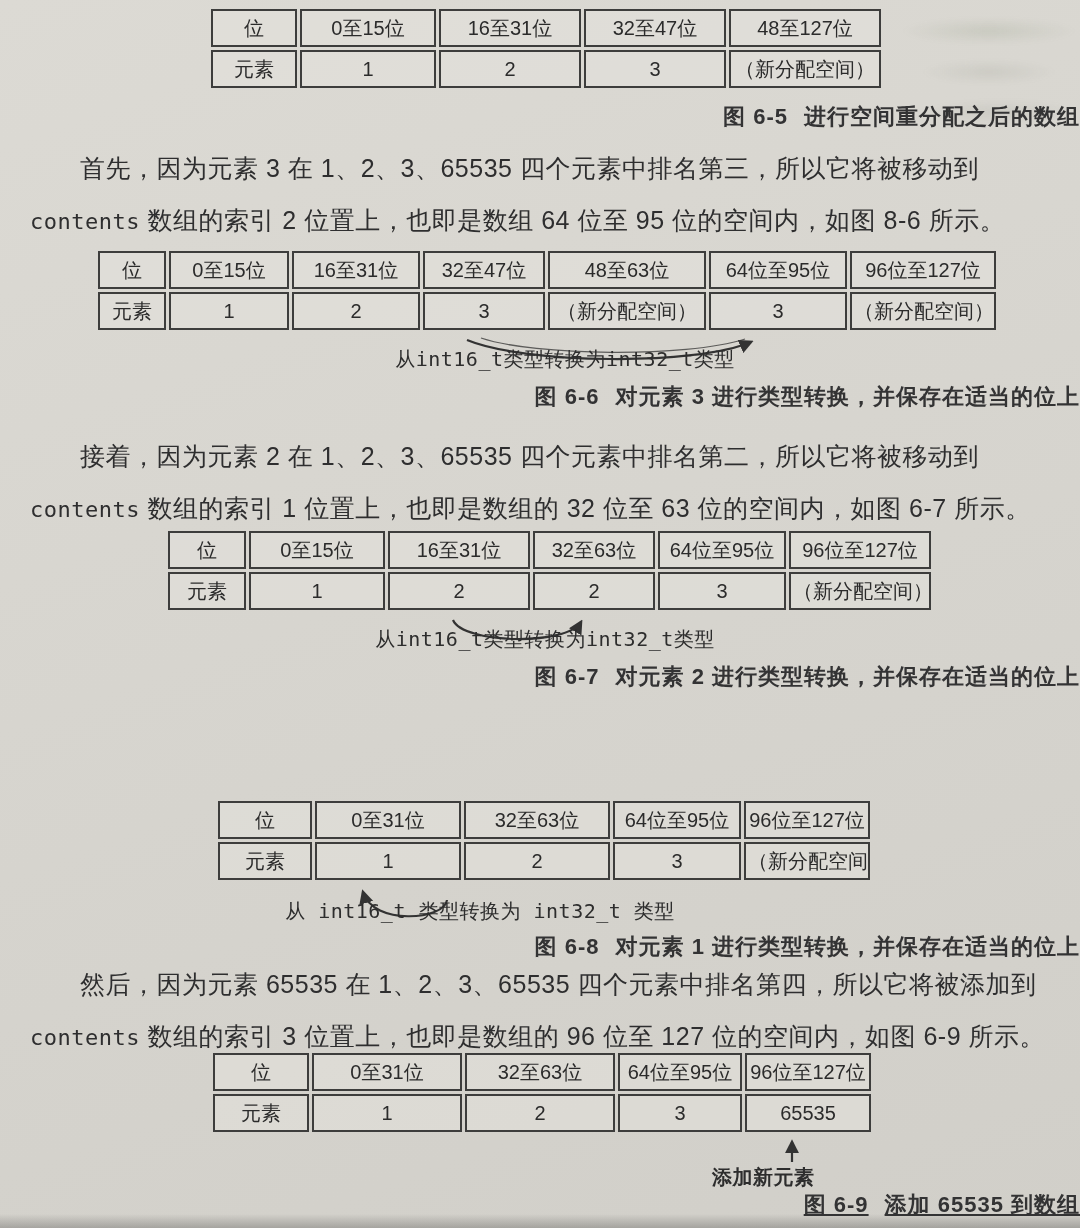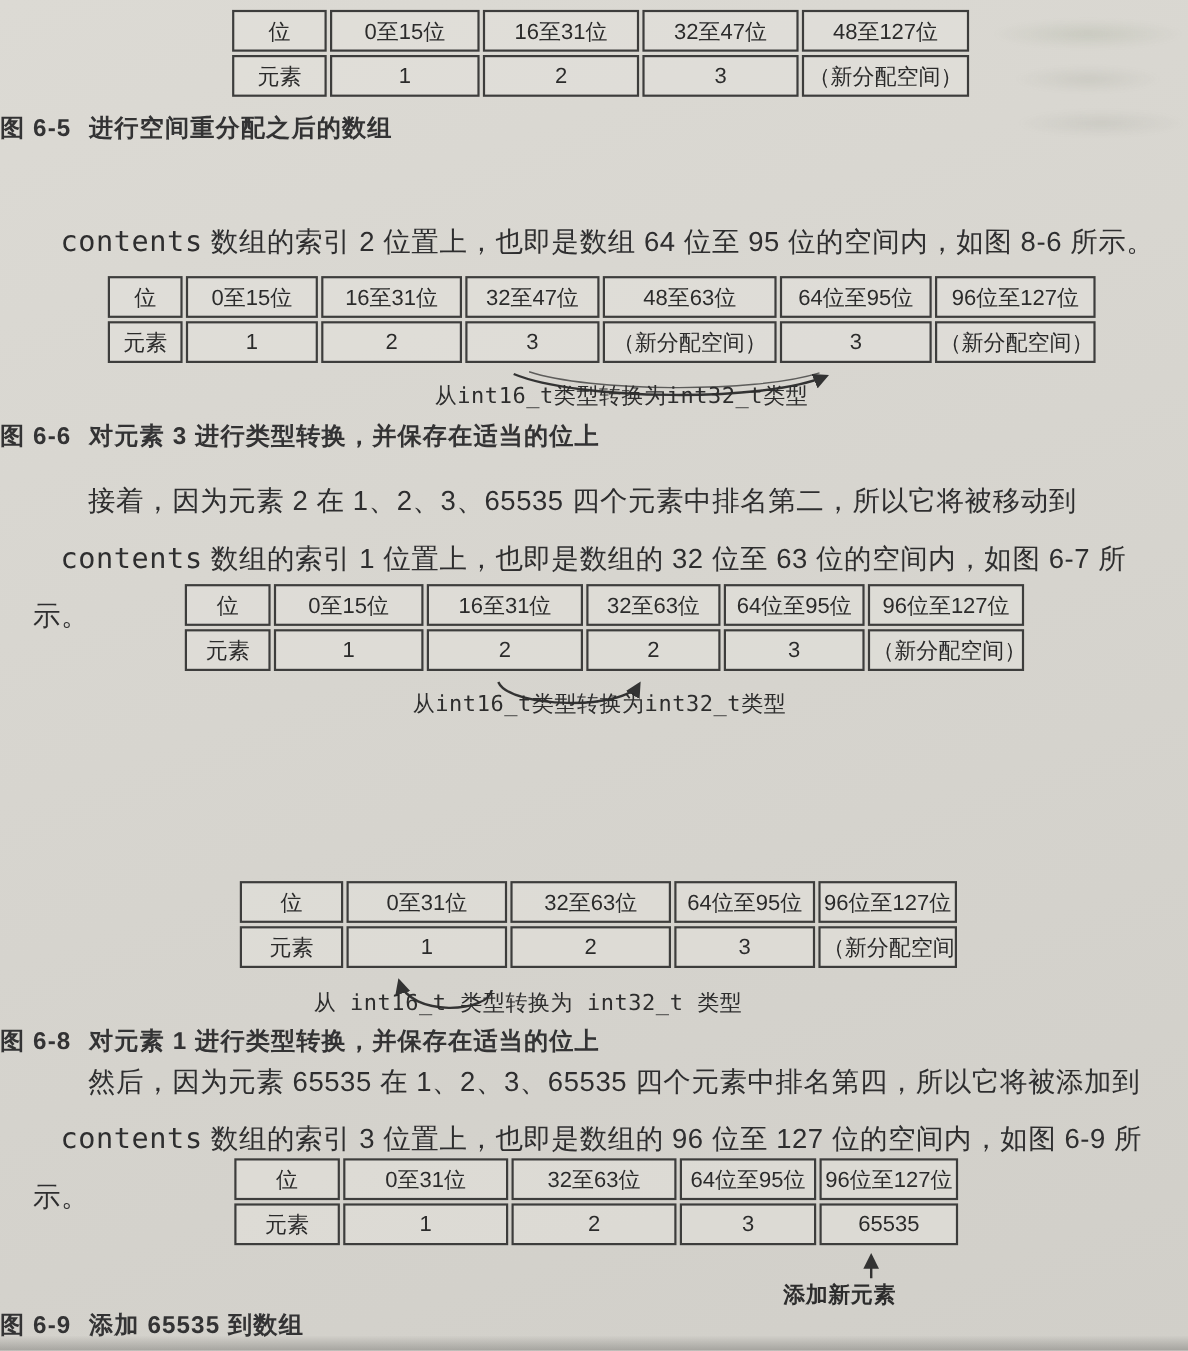--- a/index.html
+++ b/index.html
@@ -12,41 +12,41 @@
   .page { position: relative; width: 1080px; height: 1228px; }
 
   
   .para {
     position: absolute; left: 30px; width: 1020px; margin: 0;
     font-size: 25px; line-height: 52px; color: #2e2e2f;
     text-indent: 2em; letter-spacing: 0.5px;
   }
   .mono {
     font-family: "DejaVu Sans Mono", "Liberation Mono", monospace;
-    font-size: 26px; letter-spacing: 0.5px; margin-left: 25px;
+    font-size: 22px; letter-spacing: 0.5px;
   }
 
   
   .figure { position: absolute; left: 0; width: 1080px; }
 
   .bits-table {
     position: absolute; top: 0;
     border-collapse: separate; border-spacing: 3px;
     table-layout: fixed;
   }
   .bits-table td {
     border: 2px solid #3d3d3c;
     text-align: center; vertical-align: middle;
     height: 34px; font-size: 20px; color: #2b2b2b;
     background: rgba(228,226,220,0.55);
     padding: 0 2px; overflow: hidden; white-space: nowrap;
   }
 
   .caption {
-    position: absolute; left: 0; width: 100%; text-align: left;
+    position: absolute; left: 0; width: 100%; text-align: right;
     font-size: 22px; font-weight: 700; color: #333334; letter-spacing: 1px;
   }
   .cap-label { margin-right: 16px; }
 
   .annotation {
     position: absolute; left: 0; width: 100%; text-align: center;
     font-family: "DejaVu Sans Mono", "Liberation Mono", monospace;
     font-size: 20px; color: #2d2d2d; letter-spacing: 0.5px;
   }
   .annotation.free { width: auto; font-weight: bold; }
@@ -94,21 +94,21 @@
         <td>（新分配空间）</td>
       </tr>
       </tbody>
     </table>
     <div class="caption" style="top:96px;">
       <span class="cap-label">图 6-5</span><span>进行空间重分配之后的数组</span>
     </div>
   </div>
 
   <p class="para" style="top:142px;">
-    <br>
+    <span>首先，因为元素 3 在 1、2、3、65535 四个元素中排名第三，所以它将被移动到</span><br>
     <span class="mono">contents</span><span> 数组的索引 2 位置上，也即是数组 64 位至 95 位的空间内，如图 8-6 所示。</span>
   </p>
 
   <div class="figure" style="top:248px; height:182px;">
     <table class="bits-table" style="left:95px; width:880px;">
       <colgroup>
           <col style="width:68px">
           <col style="width:120px">
           <col style="width:128px">
           <col style="width:122px">
@@ -188,20 +188,23 @@
     </table>
     <svg class="arrow-svg" style="left:165px; top:86px;" width="748" height="34" viewBox="0 0 748 34">
       <defs>
         <marker id="ah67" viewBox="0 0 10 10" refX="8" refY="5" markerWidth="6.5" markerHeight="6.5" orient="auto">
           <path d="M0,0 L10,5 L0,10 z" fill="#333"></path>
         </marker>
       </defs>
       <path d="M 288 6 C 298 30, 402 32, 416 8" fill="none" stroke="#333" stroke-width="2.2" marker-end="url(#ah67)"></path>
     </svg>
     <div class="annotation" style="top:98px; transform:translateX(5px);">从int16_t类型转换为int32_t类型</div>
+    <div class="caption" style="top:134px;">
+      <span class="cap-label">图 6-7</span><span>对元素 2 进行类型转换，并保存在适当的位上</span>
+    </div>
   </div>
 
 
   <div class="figure" style="top:798px; height:182px;">
     <table class="bits-table" style="left:215px; width:640px;">
       <colgroup>
           <col style="width:94px">
           <col style="width:146px">
           <col style="width:146px">
           <col style="width:128px">
@@ -271,19 +274,19 @@
     </table>
     <svg class="arrow-svg" style="left:210px; top:86px;" width="646" height="28" viewBox="0 0 646 28">
       <defs>
         <marker id="ah69" viewBox="0 0 10 10" refX="8" refY="5" markerWidth="6.5" markerHeight="6.5" orient="auto">
           <path d="M0,0 L10,5 L0,10 z" fill="#333"></path>
         </marker>
       </defs>
       <path d="M 582 26 L 582 6" fill="none" stroke="#333" stroke-width="2.2" marker-end="url(#ah69)"></path>
     </svg>
     <div class="annotation free" style="left:712px; top:114px;">添加新元素</div>
-    <div class="caption" style="top:140px;">
+    <div class="caption" style="top:140px;text-decoration:underline;">
       <span class="cap-label">图 6-9</span><span>添加 65535 到数组</span>
     </div>
   </div>
 
   <div class="bottom-edge"></div>
 </div>
 
 </body></html>

